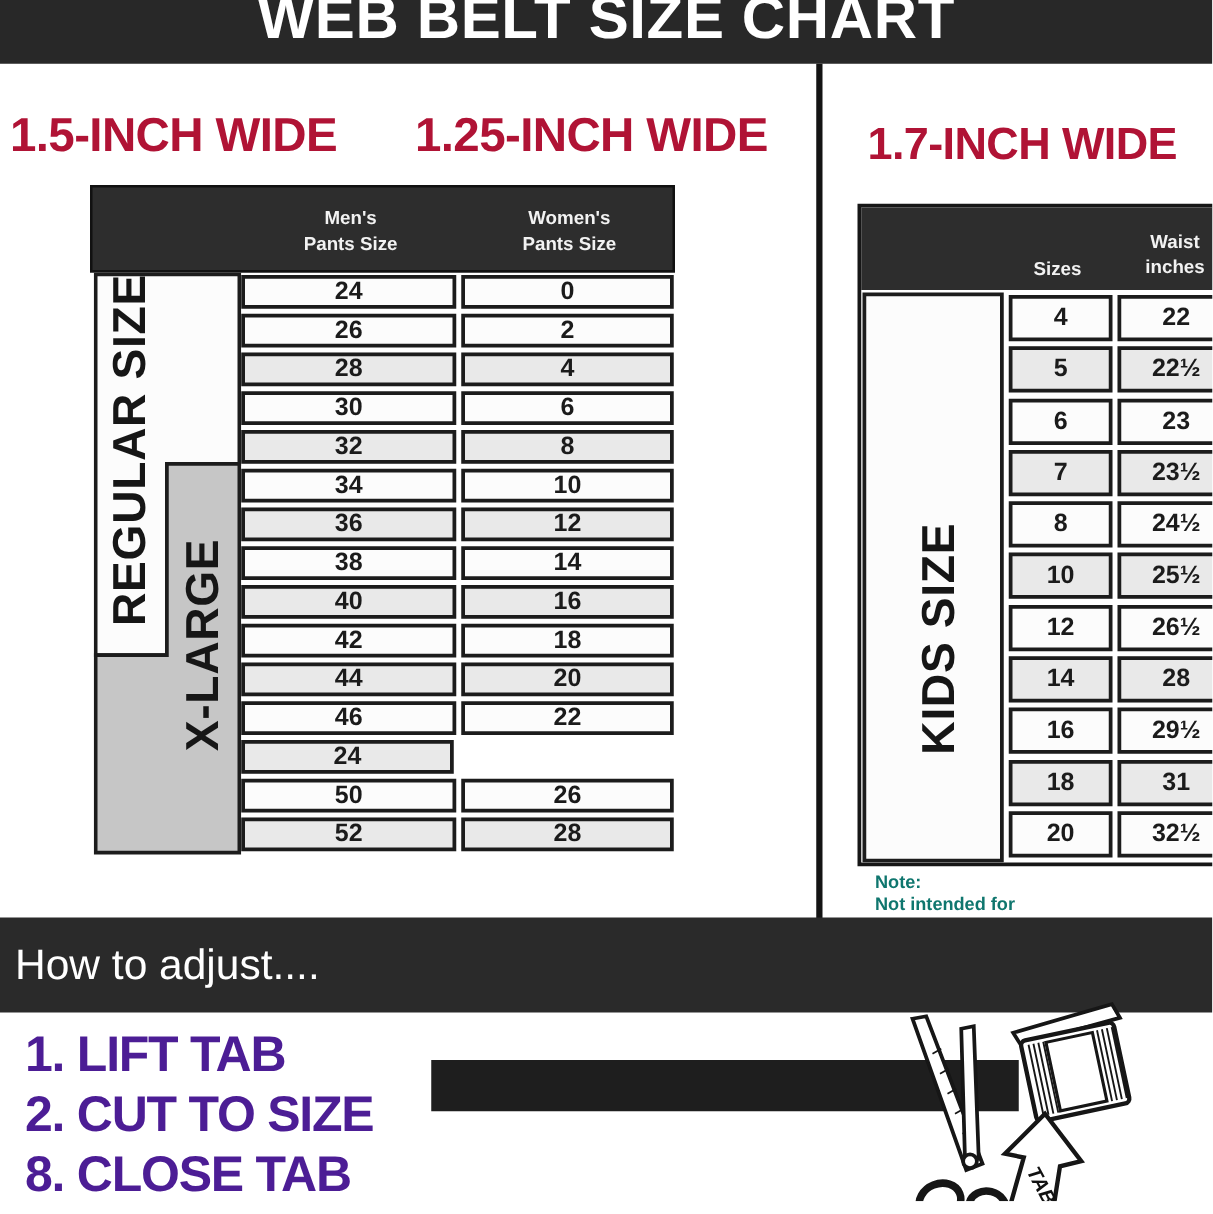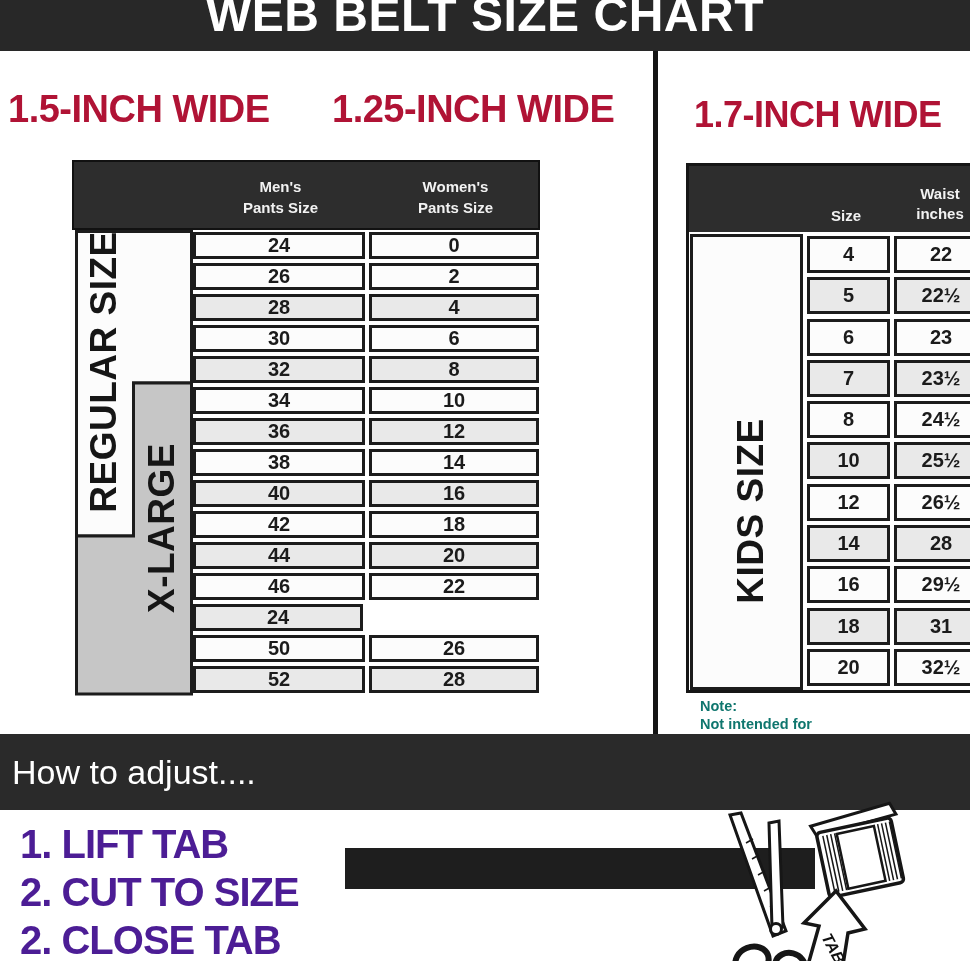--- a/index.html
+++ b/index.html
@@ -24,21 +24,21 @@
   
   .red-heading { position:absolute; color:#b01335; font-weight:bold; white-space:nowrap; letter-spacing:-0.5px; }
   .h15  { left:8px;   top:88px; font-size:38px;text-align:center; }
   .h125 { left:332px; top:88px; font-size:38px; }
   .h10  { left:694px; top:94px; font-size:36px; }
 
   
   .vdivider { position:absolute; left:653px; top:51px; width:5px; height:684px; background:#141414; }
 
   
-  .adult { position:absolute; left:72px; top:160px; width:468px; height:535px; }
+  .adult { position:absolute; left:72px; top:148px; width:468px; height:535px; }
   .adult-header {
     position:absolute; left:0; top:0; width:468px; height:70px;
     background:#2d2d2d; border:2px solid #111;
   }
   .hcell { position:absolute; top:0; height:70px; color:#f2f2f2; font-size:15px; font-weight:bold;
            text-align:center; padding-top:14px; line-height:21px; }
   .hcell span { display:block; }
   .hcell.mens   { left:119px; width:175px; }
   .hcell.womens { left:294px; width:175px; }
 
@@ -196,21 +196,21 @@
         </div>
         <div class="arow alt">
           <div class="cell mcell">52</div>
           <div class="cell wcell">28</div>
         </div>
       </div>
   </section>
 
   <section class="kids">
     <div class="kids-header">
-      <div class="khcell size">Size</div>
+      <div class="khcell size">Sizes</div>
       <div class="khcell waist">
         <span>Waist</span>
         <span>inches</span>
       </div>
     </div>
 
     <div class="kids-labelbox">
       <div class="vlabel kidsize">KIDS SIZE</div>
       <div class="kids-note">
         <div>Note:</div>
@@ -267,21 +267,21 @@
       </div>
   </section>
 
   <div class="howto-bar">
     <div class="howto-label">How to adjust....</div>
   </div>
 
   <ol class="steps">
     <li class="step">1. LIFT TAB</li>
     <li class="step">2. CUT TO SIZE</li>
-    <li class="step">2. CLOSE TAB</li>
+    <li class="step">8. CLOSE TAB</li>
   </ol>
 
   <div class="belt"></div>
 
   <svg class="illus" width="230" height="206" viewBox="0 0 230 206">
 
     <g transform="rotate(-12 168 92)" fill="#ffffff" stroke="#161616">
       <polygon points="128,52 210,46 214,58 132,63" stroke-width="3"></polygon>
       <rect x="132" y="60" width="76" height="66" rx="4" stroke-width="3.5"></rect>
       <rect x="152" y="65" width="38" height="56" stroke-width="2.5"></rect>

